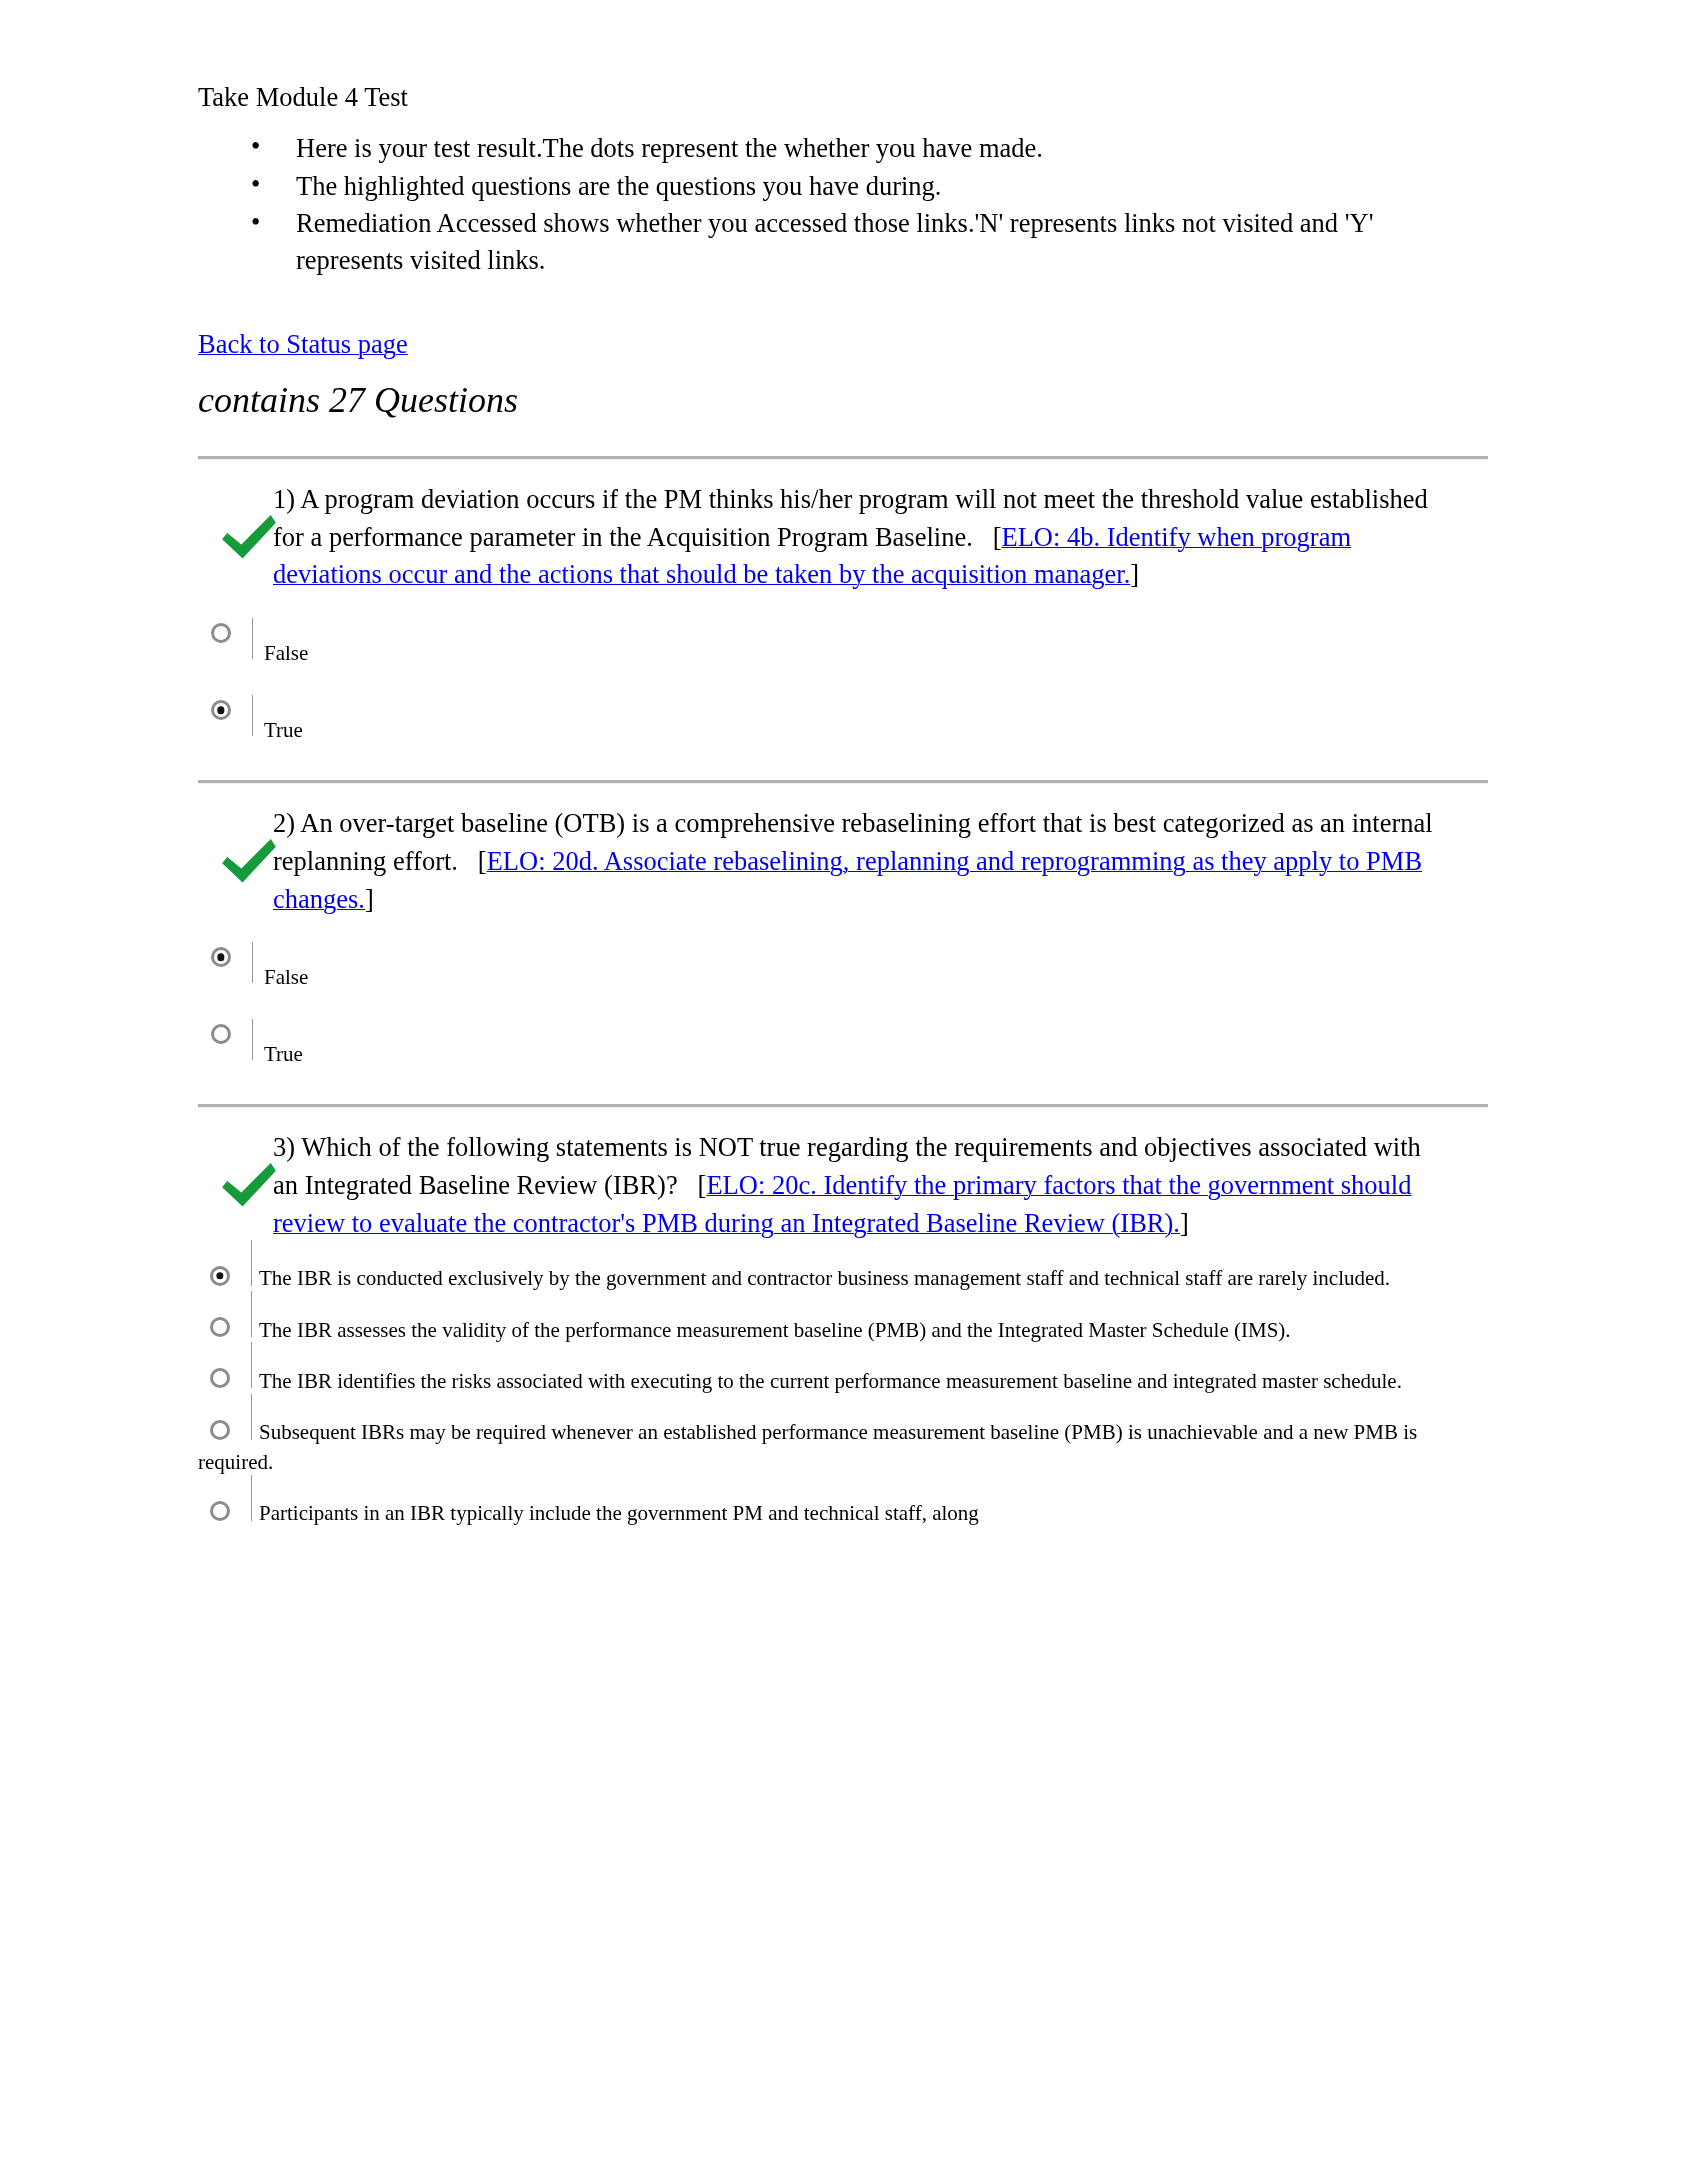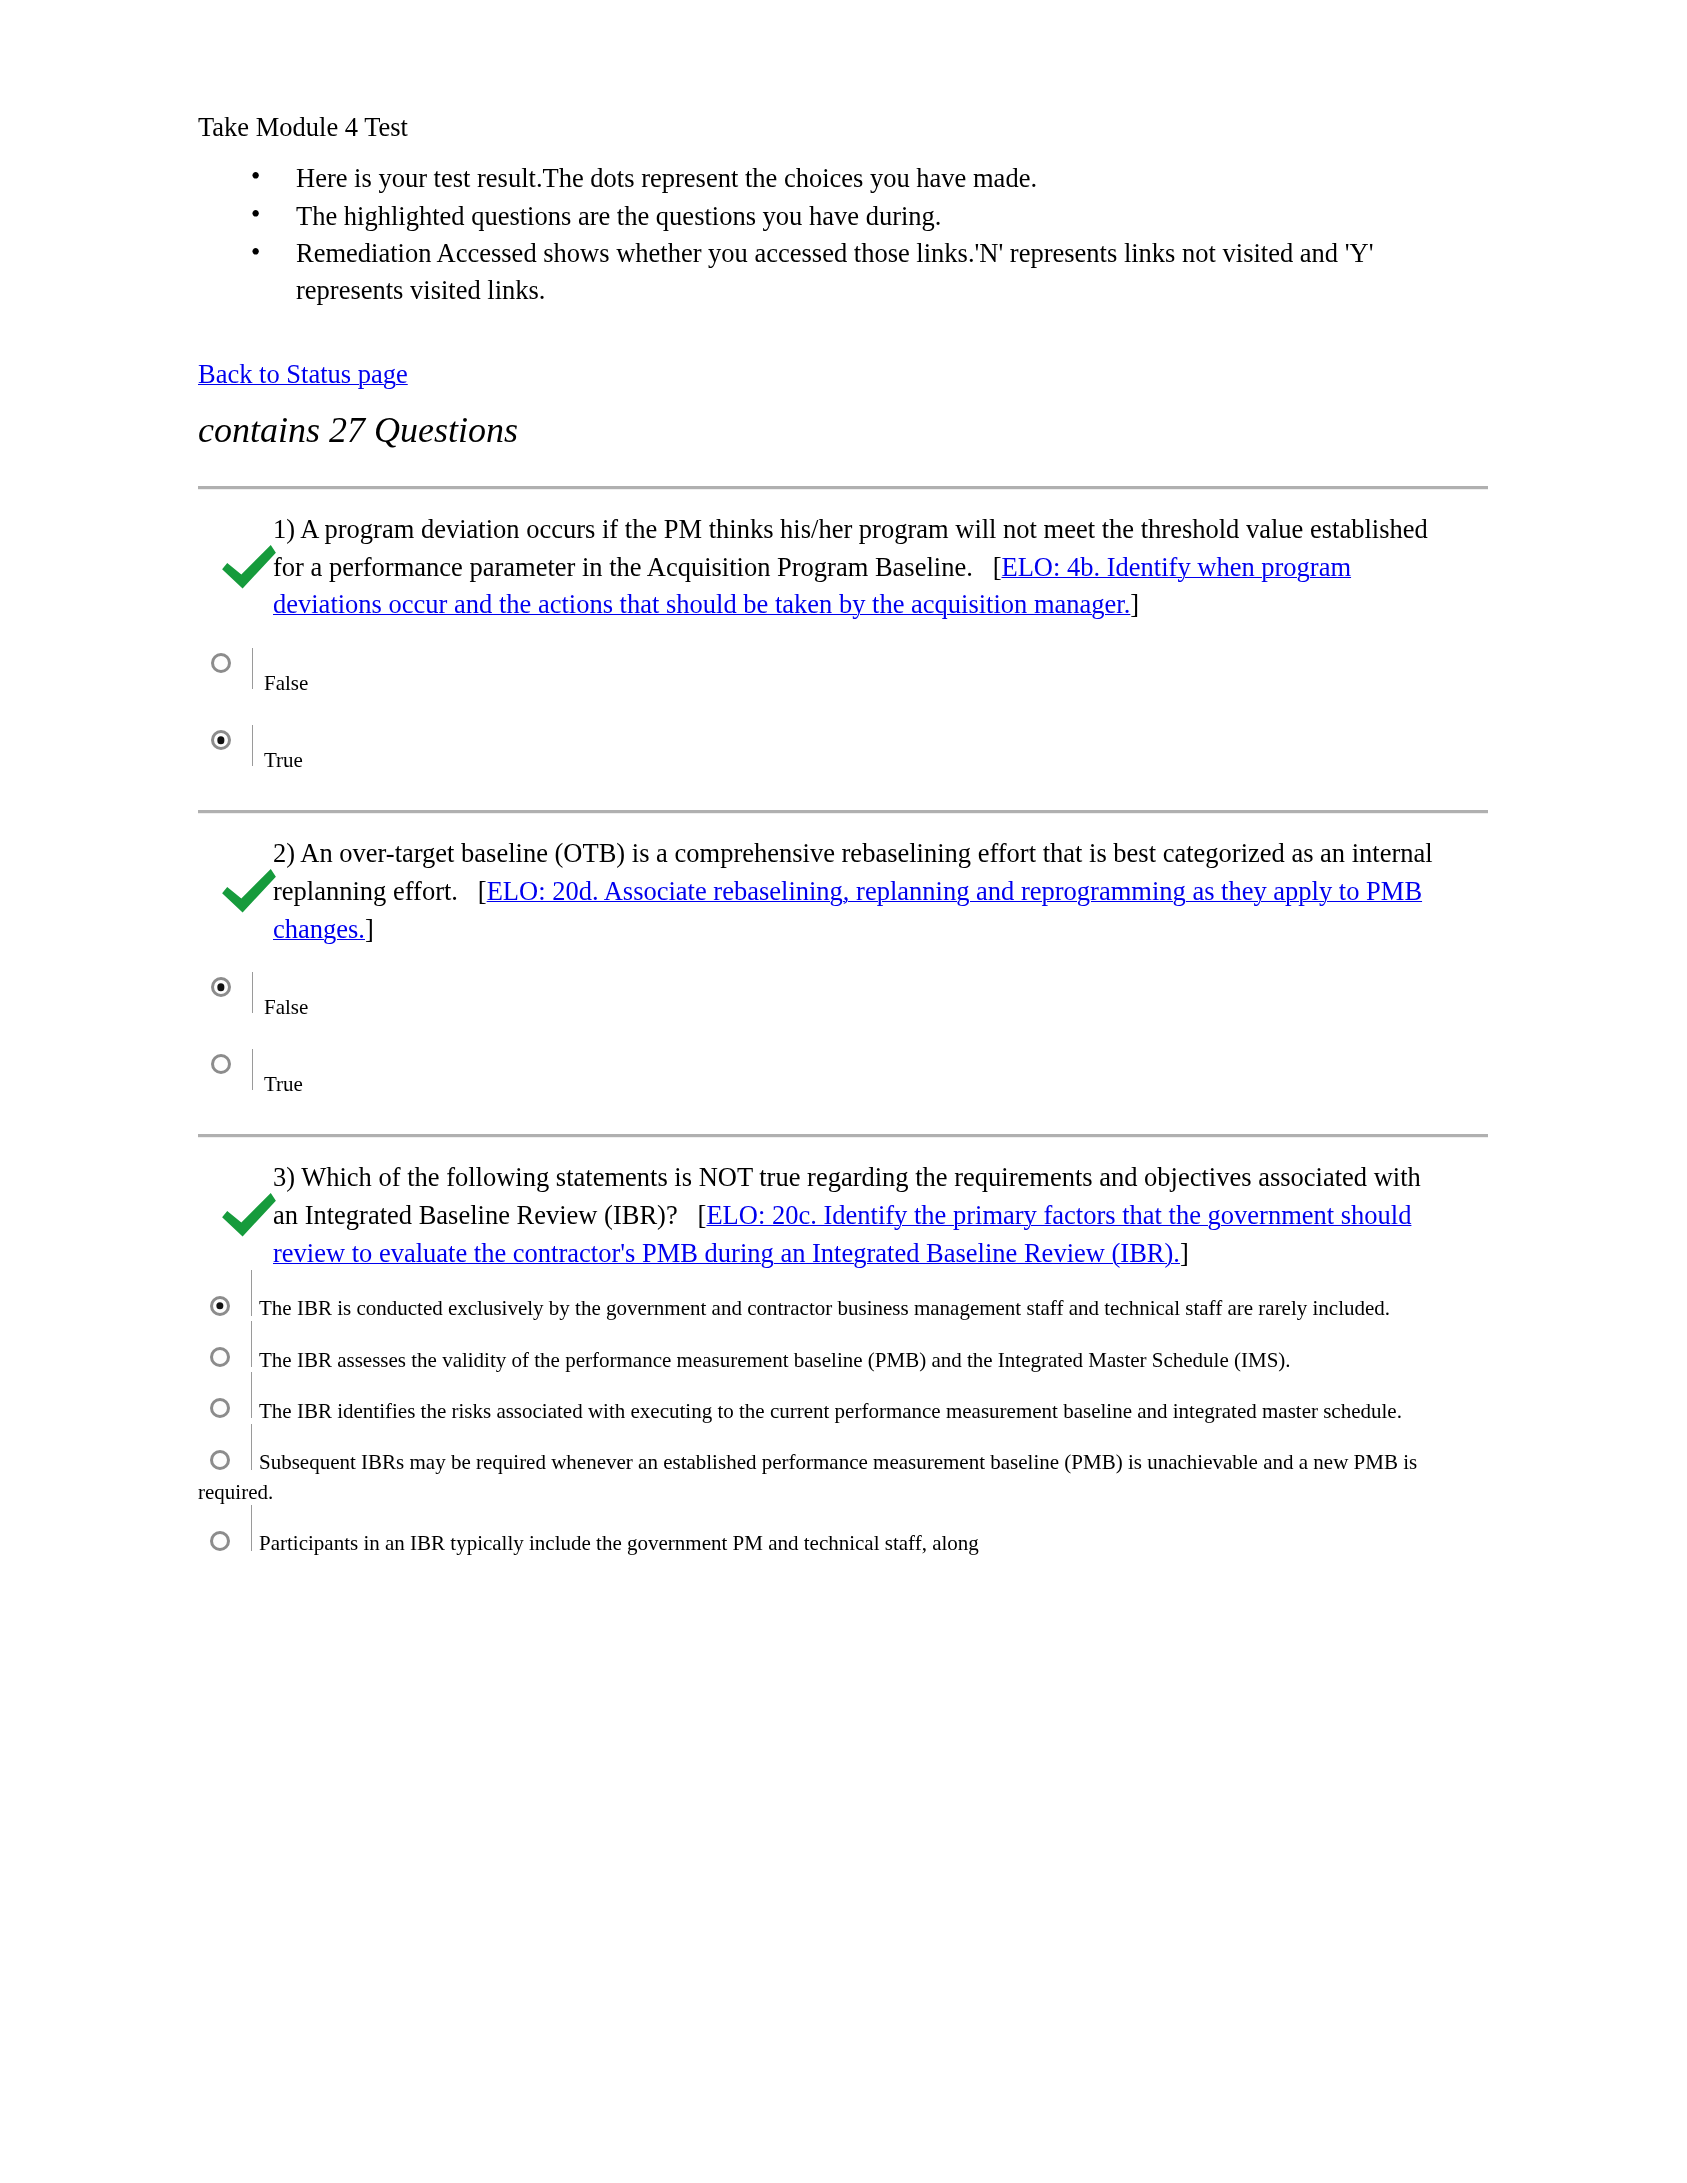--- a/index.html
+++ b/index.html
@@ -12,21 +12,21 @@
     height: 2183px;
     font-family: "Liberation Serif", "DejaVu Serif", serif;
     color: #000000;
     -webkit-font-smoothing: antialiased;
   }
   .page {
     position: relative;
     width: 1641px;
     height: 2183px;
     box-sizing: border-box;
-    padding: 112px 198px 0 198px;
+    padding: 82px 198px 0 198px;
     overflow: hidden;
   }
 
   
   .doc-title {
     font-size: 26.5px;
     line-height: 1.16;
     margin: 0 0 17px 0;
     font-weight: normal;
   }
@@ -184,21 +184,21 @@
   }
 </style>
 </head>
 <body>
 
 <div class="page">
 
   <h1 class="doc-title">Take Module 4 Test</h1>
 
   <ul class="intro-list">
-    <li>Here is your test result.The dots represent the choices you have made.</li>
+    <li>Here is your test result.The dots represent the whether you have made.</li>
     <li>The highlighted questions are the questions you have during.</li>
     <li>Remediation Accessed shows whether you accessed those links.'N' represents links not visited and 'Y' represents visited links.</li>
   </ul>
 
   <div class="status-link-wrap">
     <a class="doc-link" href="#">Back to Status page</a>
   </div>
 
   <div class="contains-line">contains 27 Questions</div>
 

